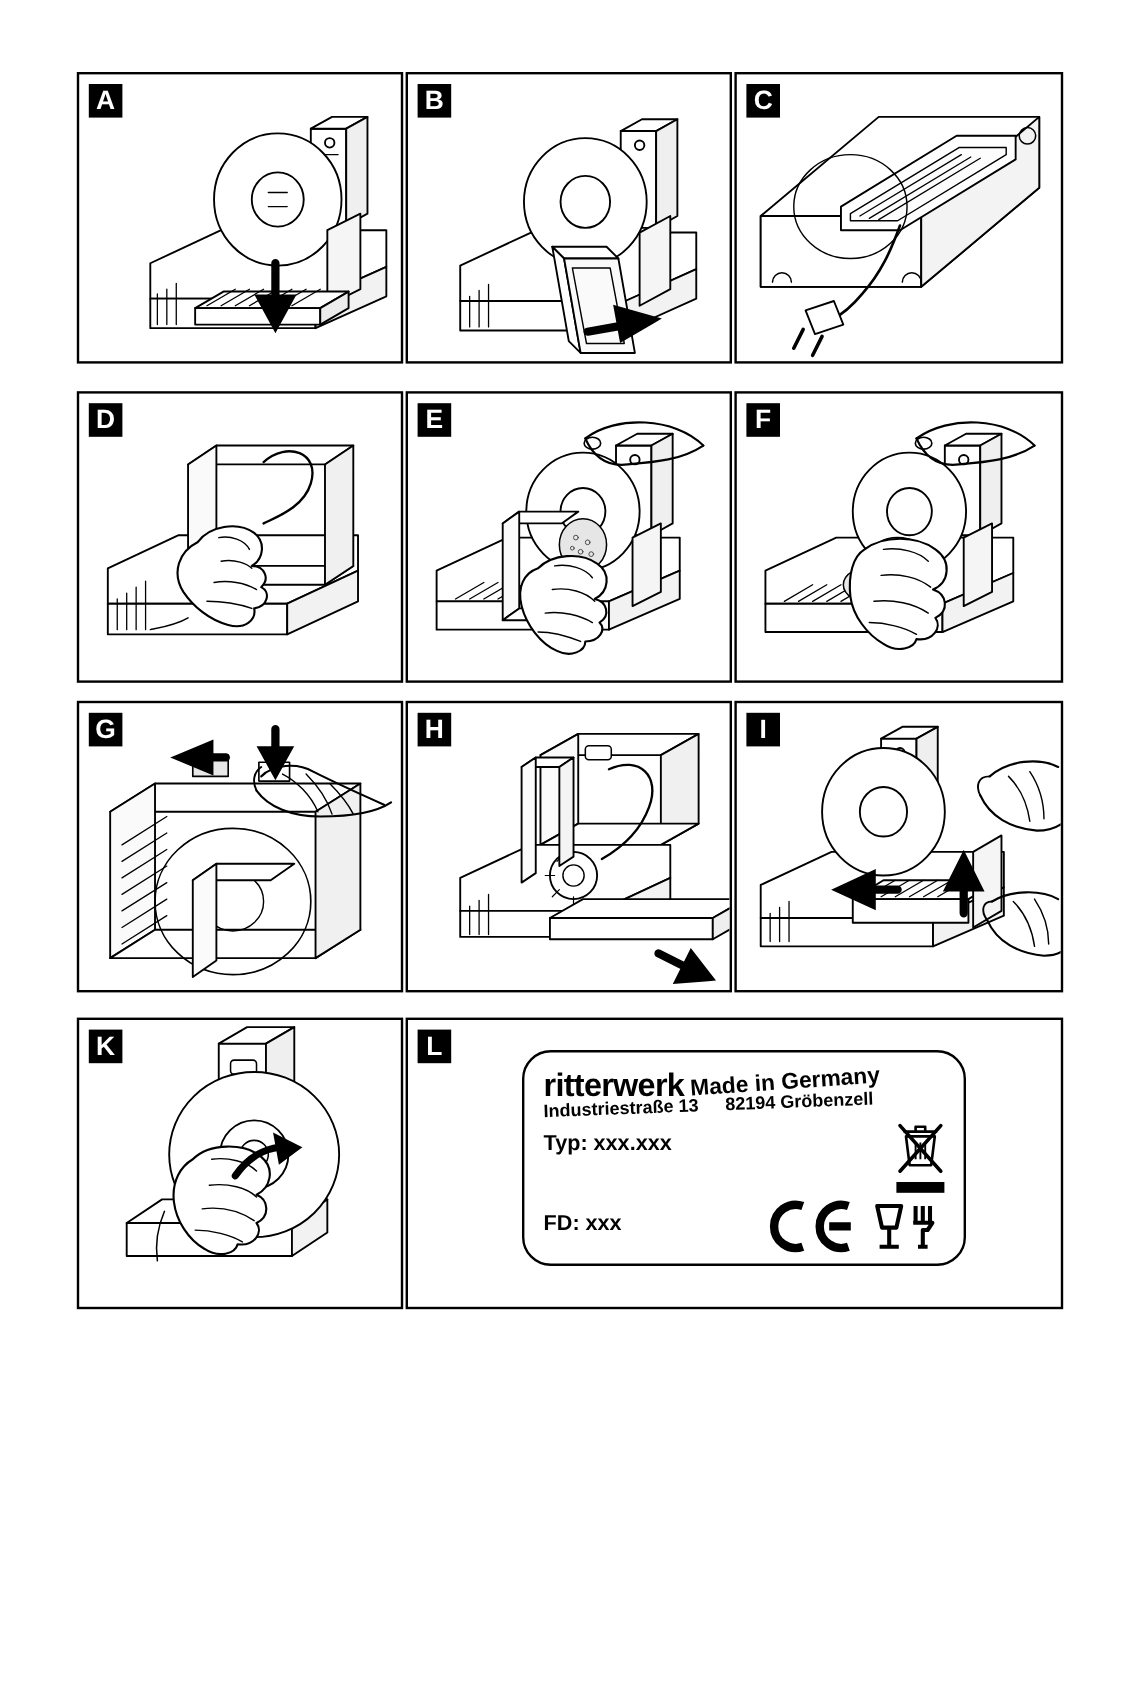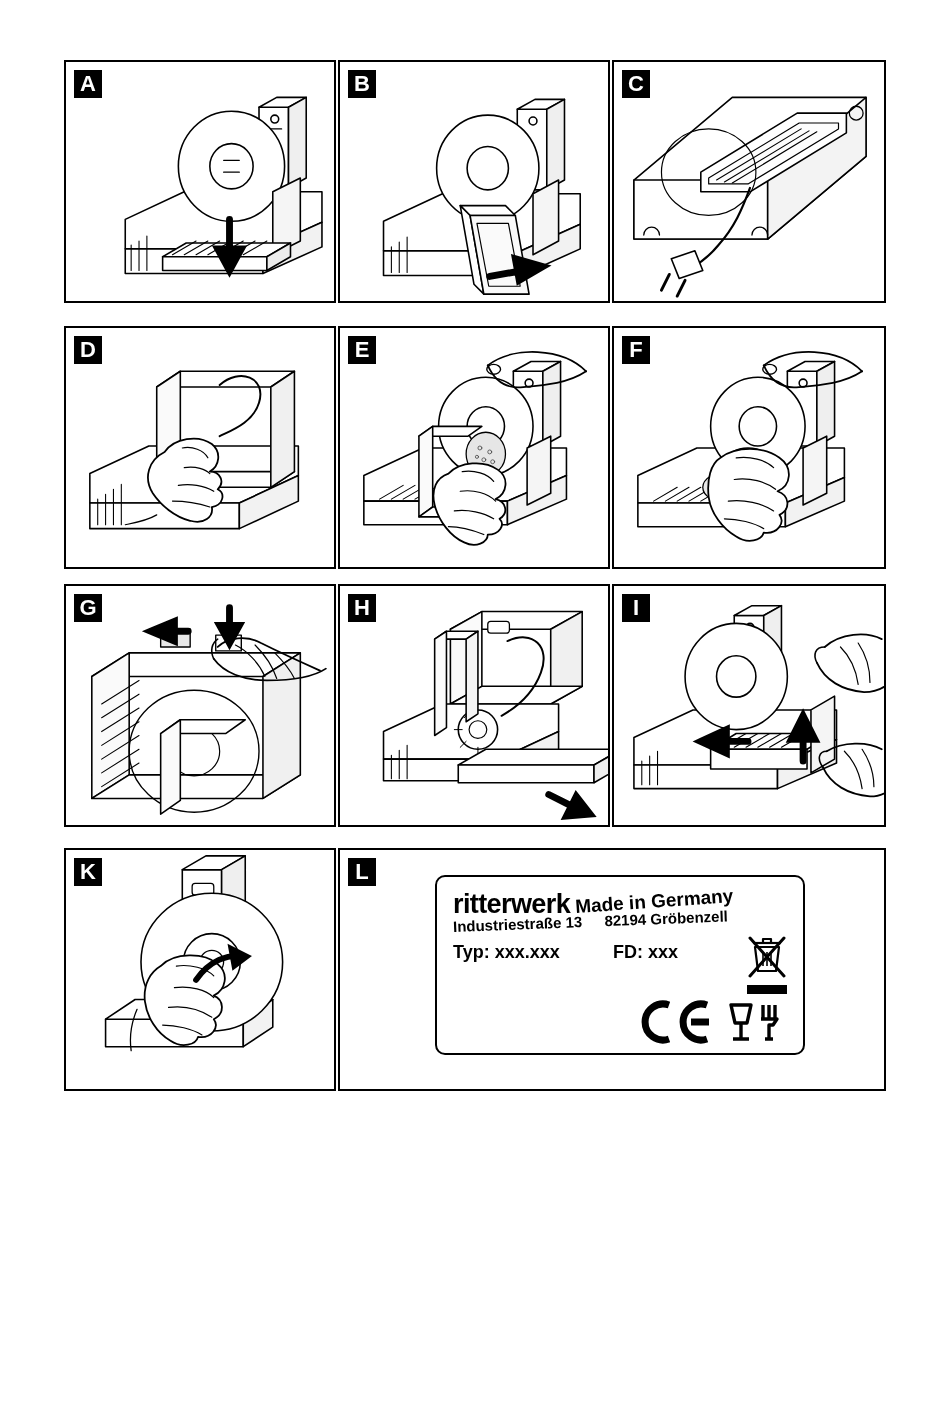--- a/index.html
+++ b/index.html
@@ -50,21 +50,21 @@
     height: 100%;
   }
   
   .rating-plate {
     position: absolute;
     left: 95px;
     top: 25px;
     width: 370px;
     height: 180px;
     border: 2px solid #000;
-    border-radius: 10px;
+    border-radius: 24px;
     background: #fff;
     box-sizing: border-box;
     padding: 12px 16px 10px 16px;
   }
   .brand-row {
     display: flex;
     align-items: baseline;
     gap: 6px;
   }
   .brand {
@@ -89,23 +89,24 @@
     transform-origin: left center;
   }
   .addr .sp { display:inline-block; width: 14px; }
   .spec-row {
     display: flex;
     align-items: baseline;
     font-family: "Liberation Sans", sans-serif;
     font-weight: bold;
     font-size: 18px;
     margin-top: 7px;
+    flex-direction: column;
   }
   .spec-row .typ { min-width: 160px; }
-  .spec-row .fd { min-width: 120px; }
+  .spec-row .fd { min-width: 120px; margin-top: 46px; }
   .elec-row {
     font-family: "Liberation Sans", sans-serif;
     font-weight: bold;
     font-size: 18px;
     margin-top: 6px;
   }
   .elec-row span { margin-right: 12px; }
   .wee-box {
     position: absolute;
     right: 16px;

